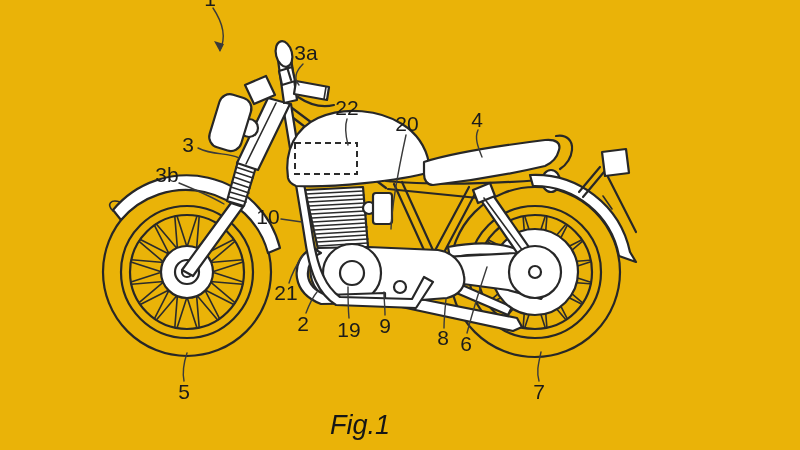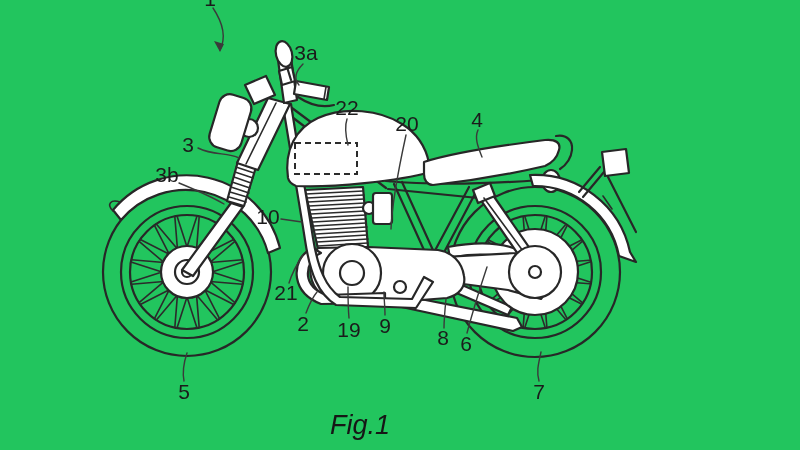--- a/index.html
+++ b/index.html
@@ -1,16 +1,16 @@
 <!DOCTYPE html>
 <html><head>
 <meta charset="utf-8">
 <style>
   html,body{margin:0;padding:0;background:#ffffff;}
-  .stage{position:relative;width:800px;height:450px;background:#22c55e;overflow:hidden;
+  .stage{position:relative;width:800px;height:450px;background:#eab308;overflow:hidden;
          font-family:"Liberation Sans",sans-serif;}
   svg{position:absolute;left:0;top:0;}
   .ln{fill:none;stroke:#272727;stroke-width:2.2;stroke-linecap:round;stroke-linejoin:round;}
   .thin{fill:none;stroke:#2b2b2b;stroke-width:1.6;stroke-linecap:round;}
   .wfill{fill:#ffffff;stroke:#272727;stroke-width:2.2;stroke-linejoin:round;stroke-linecap:round;}
   .leader{fill:none;stroke:#3a3a3a;stroke-width:1.4;stroke-linecap:round;}
   .reflabel{font-family:"Liberation Sans",sans-serif;font-size:21px;fill:#1b1b1b;text-anchor:middle;}
   .caption{font-family:"Liberation Sans",sans-serif;font-size:27px;font-style:italic;fill:#161616;text-anchor:middle;}
   .dash{fill:none;stroke:#2b2b2b;stroke-width:2;stroke-dasharray:6 4;}
 </style>

